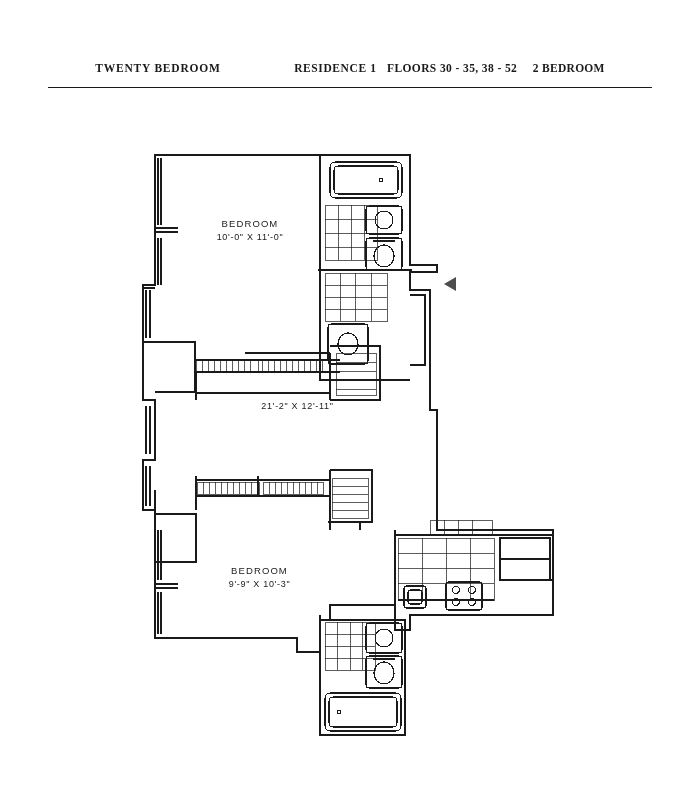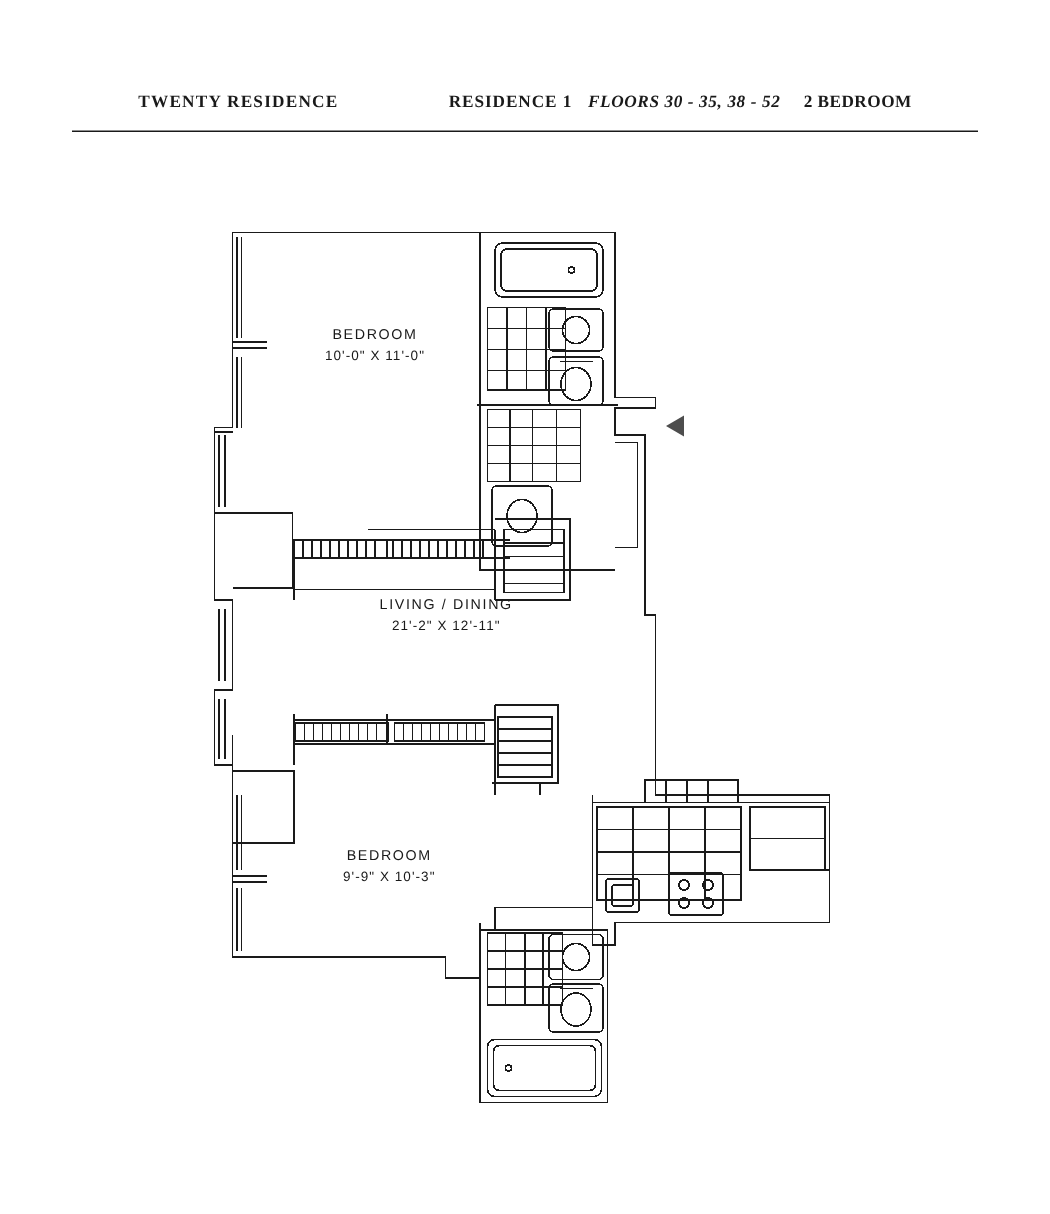--- a/index.html
+++ b/index.html
@@ -31,21 +31,21 @@
     font-weight: bold;
     font-size: 11.5px;
     letter-spacing: 0.6px;
   }
   .header-line span {
     display: inline-block;
     vertical-align: baseline;
   }
   .hdr-building { letter-spacing: 0.8px; }
   .hdr-residence { margin-left: 26px; letter-spacing: 0.6px; padding-left: 44px; }
-  .hdr-floors { margin-left: 7px; letter-spacing: 0.4px; font-style: italic; }
+  .hdr-floors { margin-left: 7px; letter-spacing: 0.4px; }
   .hdr-beds { margin-left: 12px; letter-spacing: 0.3px; }
 
   .rule {
     position: absolute;
     left: 48px;
     top: 87px;
     width: 604px;
     height: 1px;
     background: #1a1a1a;
   }
@@ -79,21 +79,21 @@
 
   #label-bedroom-1 { left: 175px; top: 108px; width: 150px; }
   #label-living    { left: 190px; top: 288px; width: 215px; }
   #label-bedroom-2 { left: 182px; top: 455px; width: 155px; }
 </style>
 </head>
 <body>
 
 <div class="header">
   <div class="header-line">
-    <span class="hdr-building">TWENTY RESIDENCE</span>
+    <span class="hdr-building">TWENTY BEDROOM</span>
     <span class="hdr-residence">RESIDENCE 1</span>
     <span class="hdr-floors">FLOORS 30 - 35, 38 - 52</span>
     <span class="hdr-beds">2 BEDROOM</span>
   </div>
 </div>
 <div class="rule"></div>
 
 <div class="plan">
 
   <svg width="700" height="660" viewBox="0 0 700 660">
@@ -281,21 +281,20 @@
 
     <polygon points="456,167 444,174 456,181" fill="#4d4d4d" stroke="none"></polygon>
   </svg>
 
   <div class="room-label" id="label-bedroom-1">
     <div class="room-name">BEDROOM</div>
     <div class="room-dims">10'-0" X 11'-0"</div>
   </div>
 
   <div class="room-label" id="label-living">
-    <div class="room-name">LIVING / DINING</div>
     <div class="room-dims">21'-2" X 12'-11"</div>
   </div>
 
   <div class="room-label" id="label-bedroom-2">
     <div class="room-name">BEDROOM</div>
     <div class="room-dims">9'-9" X 10'-3"</div>
   </div>
 
 </div>
 

